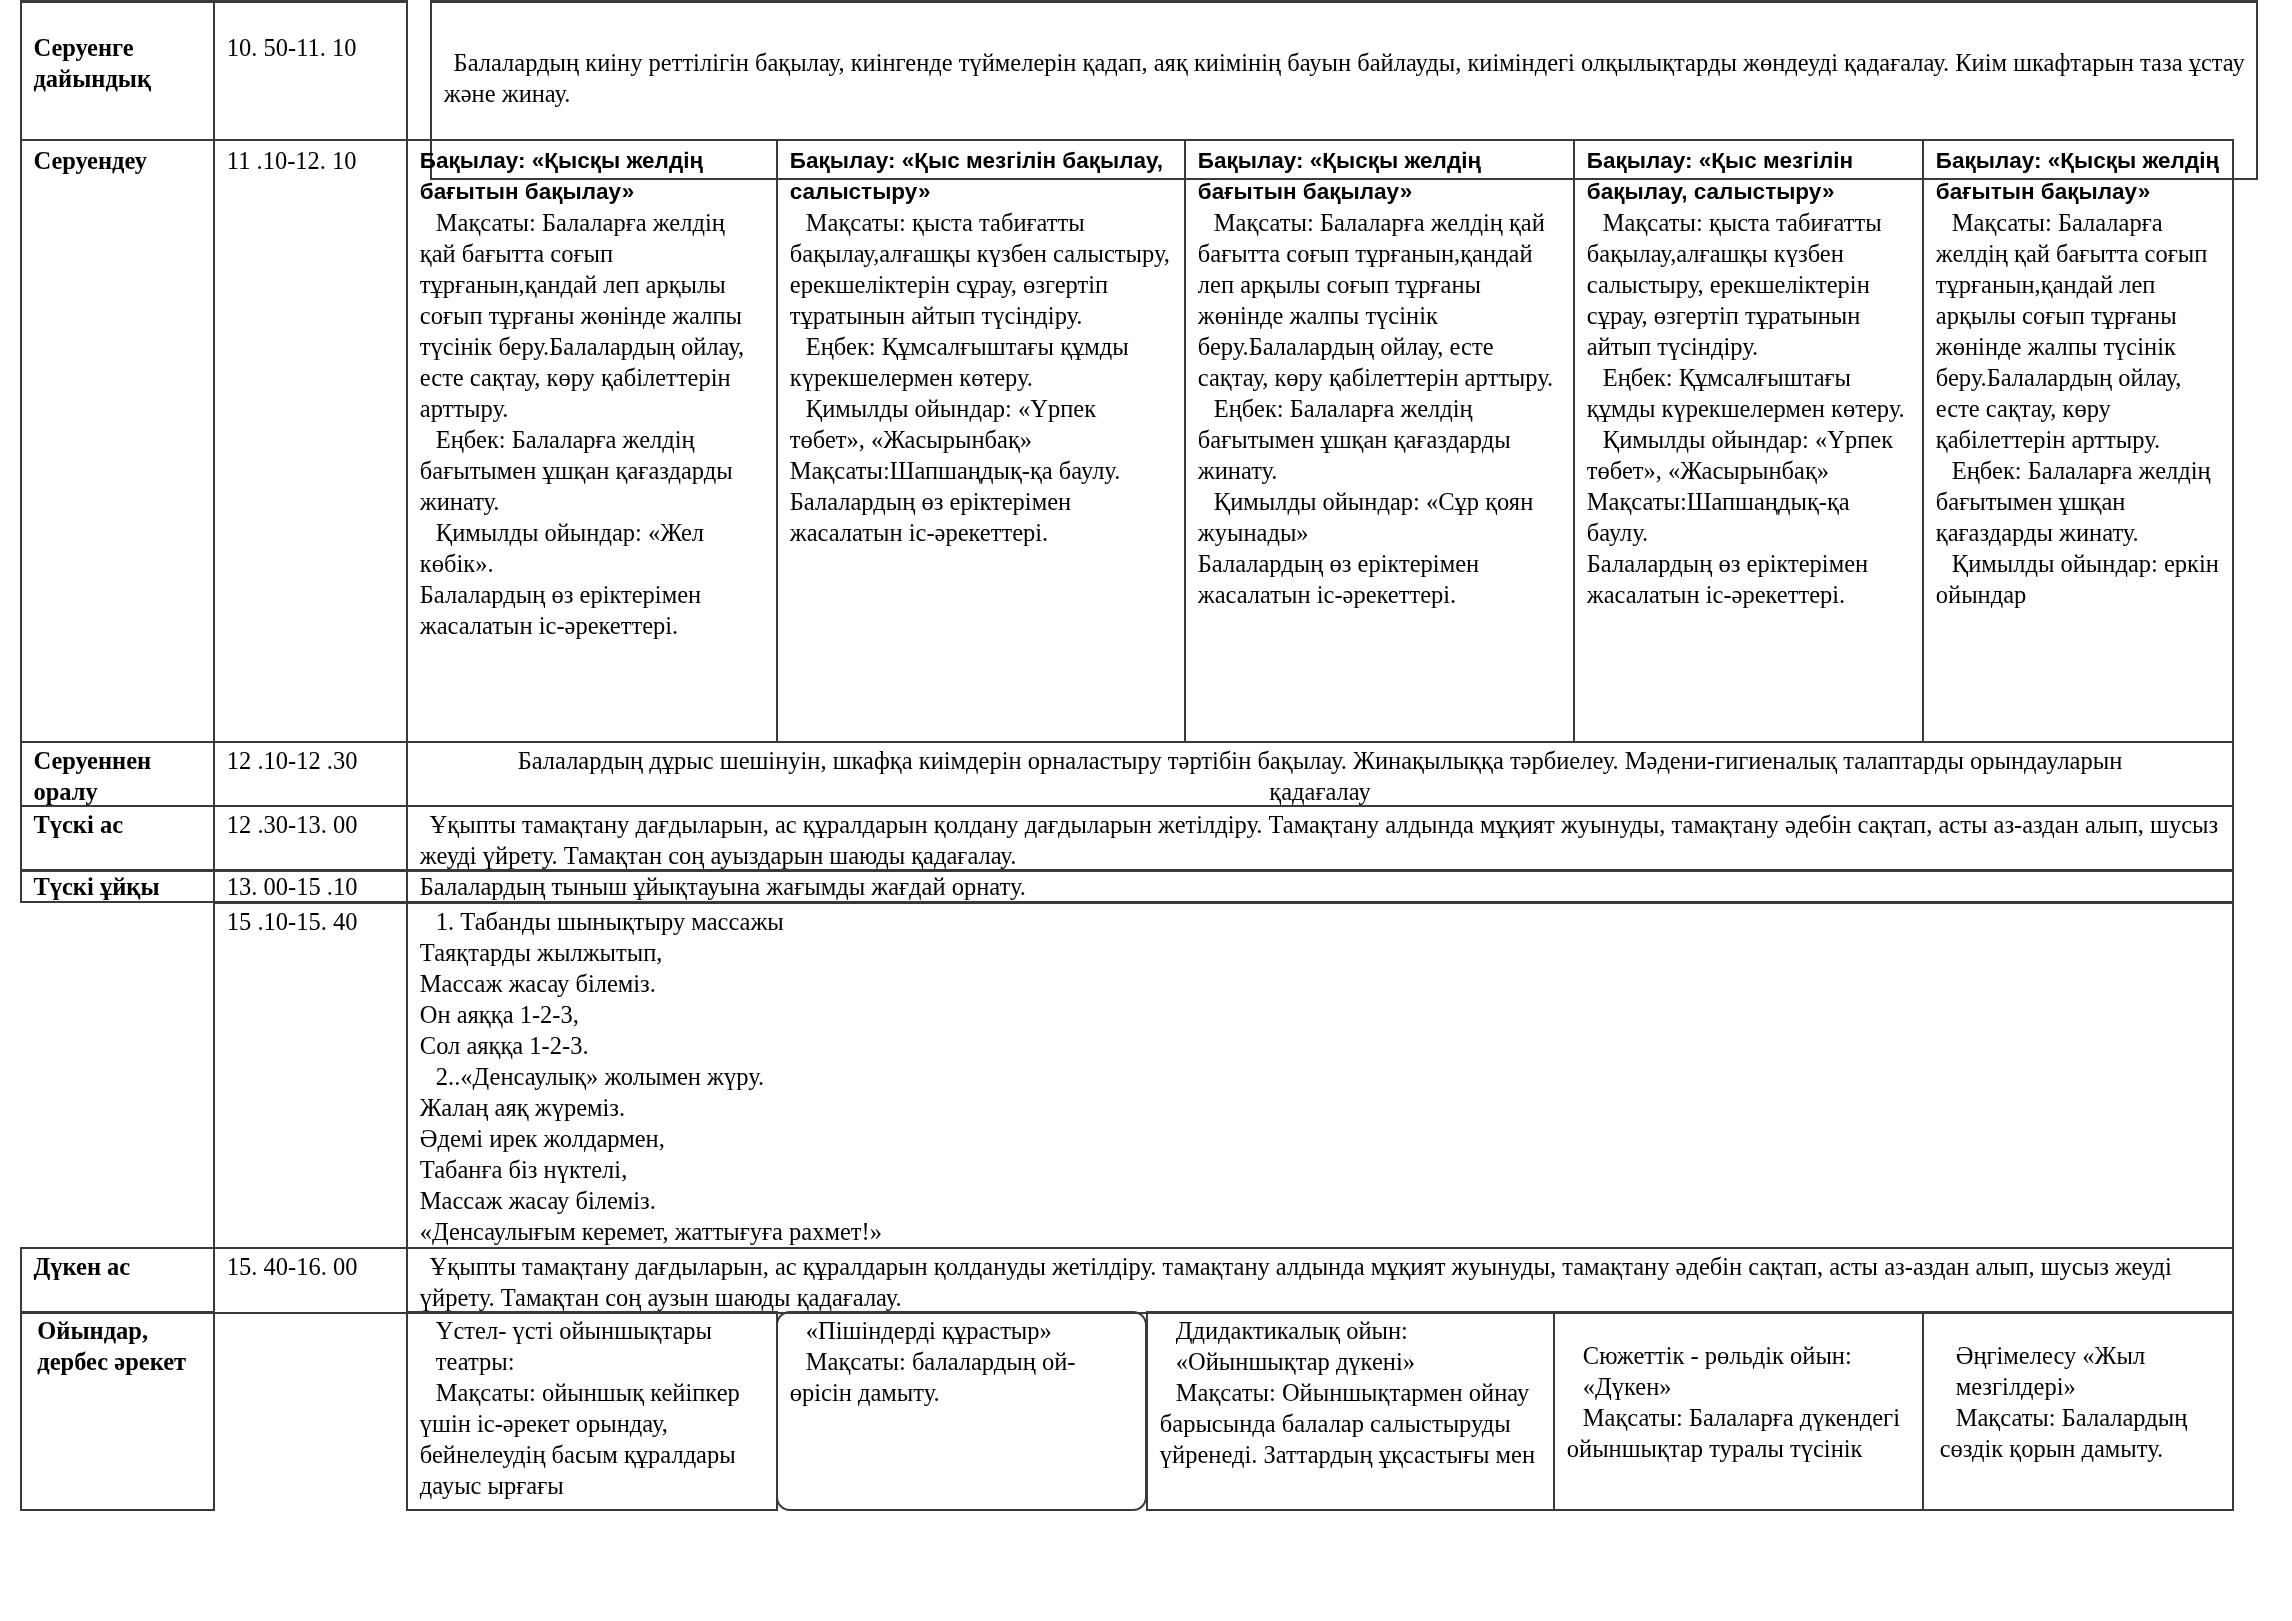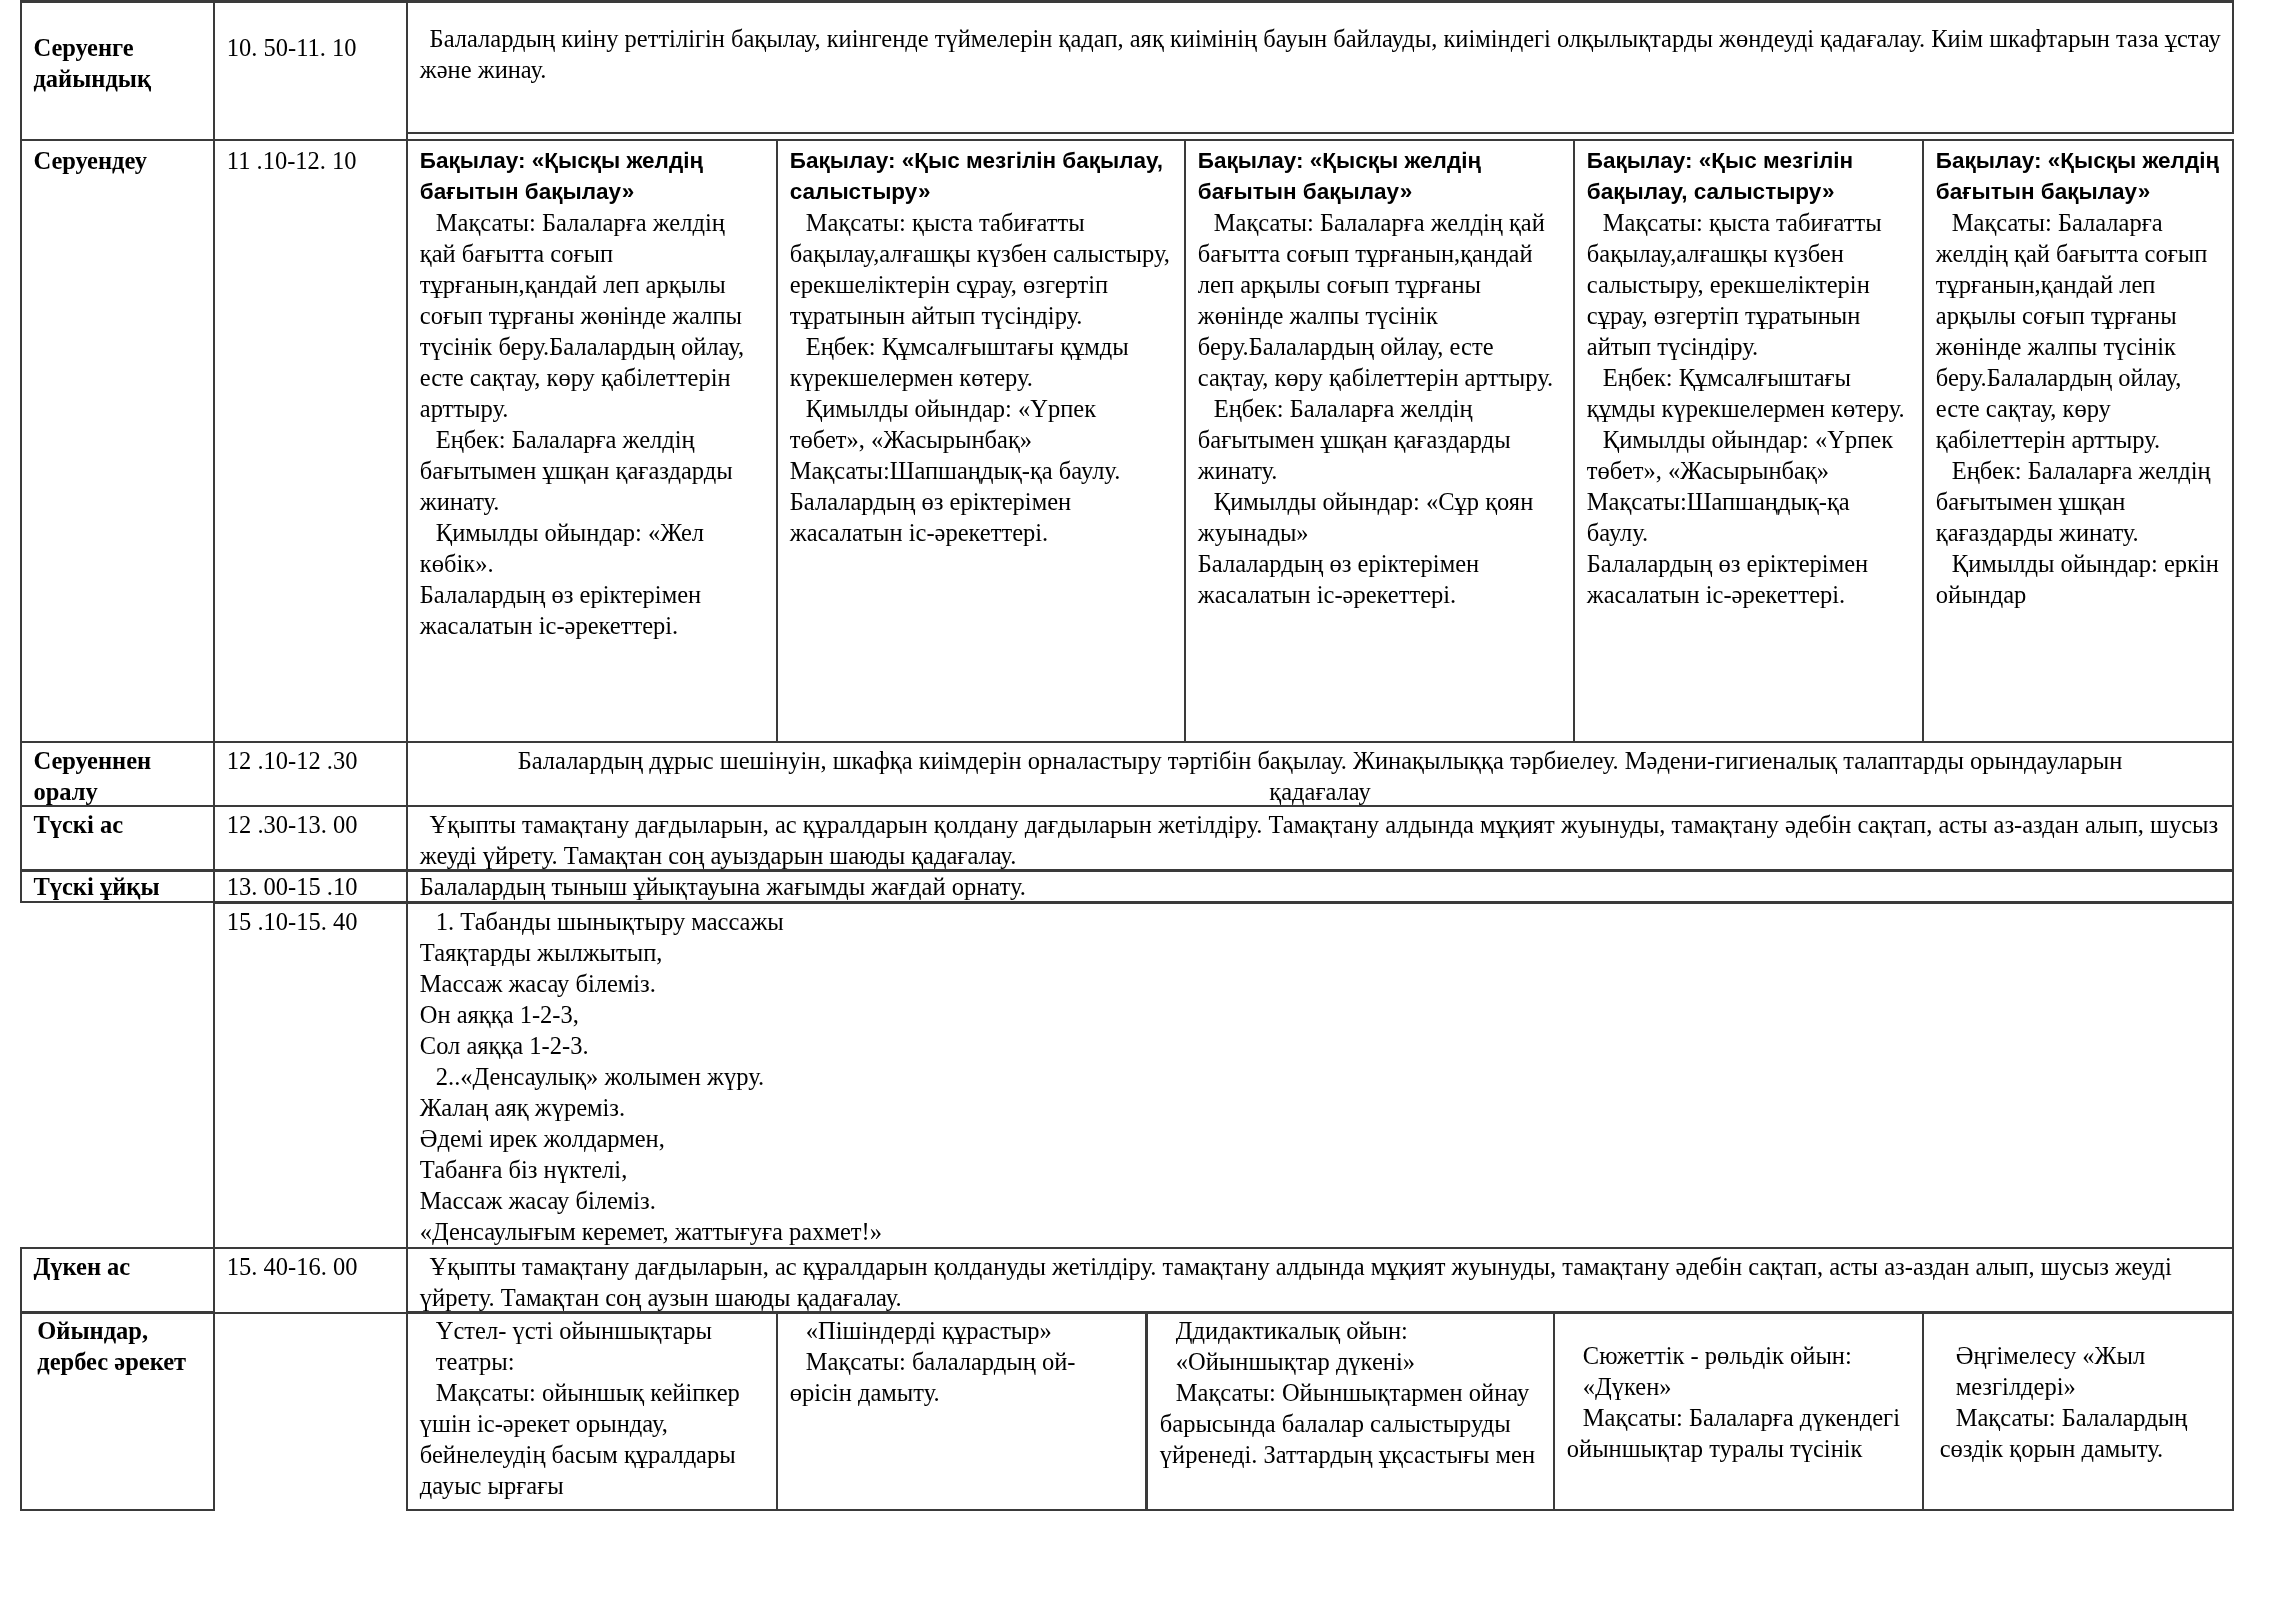--- a/index.html
+++ b/index.html
@@ -16,21 +16,21 @@
   .line { display: block; }
   .topthick { border-top-width: 3.9px; }
 </style>
 </head>
 <body>
 
 <div class="doc">
 
   <div class="cell rowlabel topthick" style="left:19.6px;top:0;width:195px;height:141px;padding-top:29px;">Серуенге дайындық</div>
   <div class="cell topthick" style="left:213px;top:0;width:195px;height:141px;padding-top:29px;">10. 50-11. 10</div>
-  <div class="cell topthick indent" style="left:406px;top:0;width:1828px;height:134px;padding-top:20px;">Балалардың киіну реттілігін бақылау,  киінгенде түймелерін қадап, аяқ киімінің бауын байлауды, киіміндегі олқылықтарды жөндеуді қадағалау.   Киім шкафтарын таза ұстау және жинау.</div>
+  <div class="cell topthick indent" style="left:430px;top:0;width:1828px;height:180px;padding-top:44px;">Балалардың киіну реттілігін бақылау,  киінгенде түймелерін қадап, аяқ киімінің бауын байлауды, киіміндегі олқылықтарды жөндеуді қадағалау.   Киім шкафтарын таза ұстау және жинау.</div>
 
   <div class="cell rowlabel" style="left:19.6px;top:139px;width:195px;height:604px;">Серуендеу</div>
   <div class="cell" style="left:213px;top:139px;width:195px;height:604px;">11 .10-12. 10</div>
 
   <div class="cell walkcol" style="left:406px;top:139px;width:372px;height:604px;">
       <div class="sans-b">Бақылау: «Қысқы желдің бағытын бақылау»</div>
       <div><span class="b">Мақсаты:</span> <span>Балаларға желдің қай бағытта соғып тұрғанын,қандай леп арқылы соғып тұрғаны жөнінде жалпы түсінік беру.Балалардың ойлау, есте сақтау, көру қабілеттерін арттыру.</span></div>
       <div><span class="b">Еңбек:</span> <span>Балаларға желдің бағытымен ұшқан қағаздарды жинату.</span></div>
       <div><span class="b">Қимылды ойындар:</span> <span>«Жел көбік».</span></div>
       <div>Балалардың өз еріктерімен жасалатын іс-әрекеттері.</div>
@@ -98,21 +98,21 @@
 
   <div class="cell rowlabel" style="left:19.6px;top:1247px;width:195px;height:67px;padding-top:2px;">Дүкен ас</div>
   <div class="cell" style="left:213px;top:1247px;width:195px;height:67px;padding-top:2px;">15. 40-16. 00</div>
   <div class="cell indent" style="left:406px;top:1247px;width:1828px;height:67px;padding-top:2px;">Ұқыпты тамақтану дағдыларын,  ас құралдарын қолдануды  жетілдіру. тамақтану алдында мұқият жуынуды, тамақтану әдебін сақтап, асты аз-аздан алып, шусыз жеуді үйрету. Тамақтан соң аузын шаюды қадағалау.</div>
 
   <div class="cell rowlabel" style="left:19.6px;top:1311px;width:195px;height:200px;padding-top:2px;padding-left:15.7px;">Ойындар, дербес әрекет</div>
   <div class="cell gamecol" style="left:406px;top:1311px;width:372px;height:200px;padding-top:2px;">
       <div class="b">Үстел- үсті ойыншықтары театры:</div>
       <div><span class="b">Мақсаты:</span> <span>ойыншық кейіпкер үшін іс-әрекет орындау, бейнелеудің басым құралдары дауыс ырғағы</span></div>
     </div>
-  <div class="cell gamecol" style="left:776px;top:1311px;width:371px;height:200px;padding-top:2px;">
+  <div class="cell gamecol" style="left:776px;top:1311px;width:371px;height:200px;padding-top:2px;border-radius:14px;">
       <div class="b">«Пішіндерді құрастыр»</div>
       <div><span class="b">Мақсаты:</span> <span>балалардың ой-өрісін дамыту.</span></div>
     </div>
   <div class="cell gamecol" style="left:1146px;top:1311px;width:409px;height:200px;padding-top:2px;">
       <div class="b">Ддидактикалық ойын: «Ойыншықтар дүкені»</div>
       <div><span class="b">Мақсаты:</span> <span>Ойыншықтармен ойнау барысында  балалар салыстыруды үйренеді. Заттардың ұқсастығы мен</span></div>
     </div>
   <div class="cell gamecol" style="left:1553px;top:1311px;width:371px;height:200px;padding-top:27.4px;">
       <div class="b">Сюжеттік  - рөльдік  ойын: «Дүкен»</div>
       <div><span class="b">Мақсаты:</span> <span>Балаларға  дүкендегі ойыншықтар  туралы түсінік</span></div>

